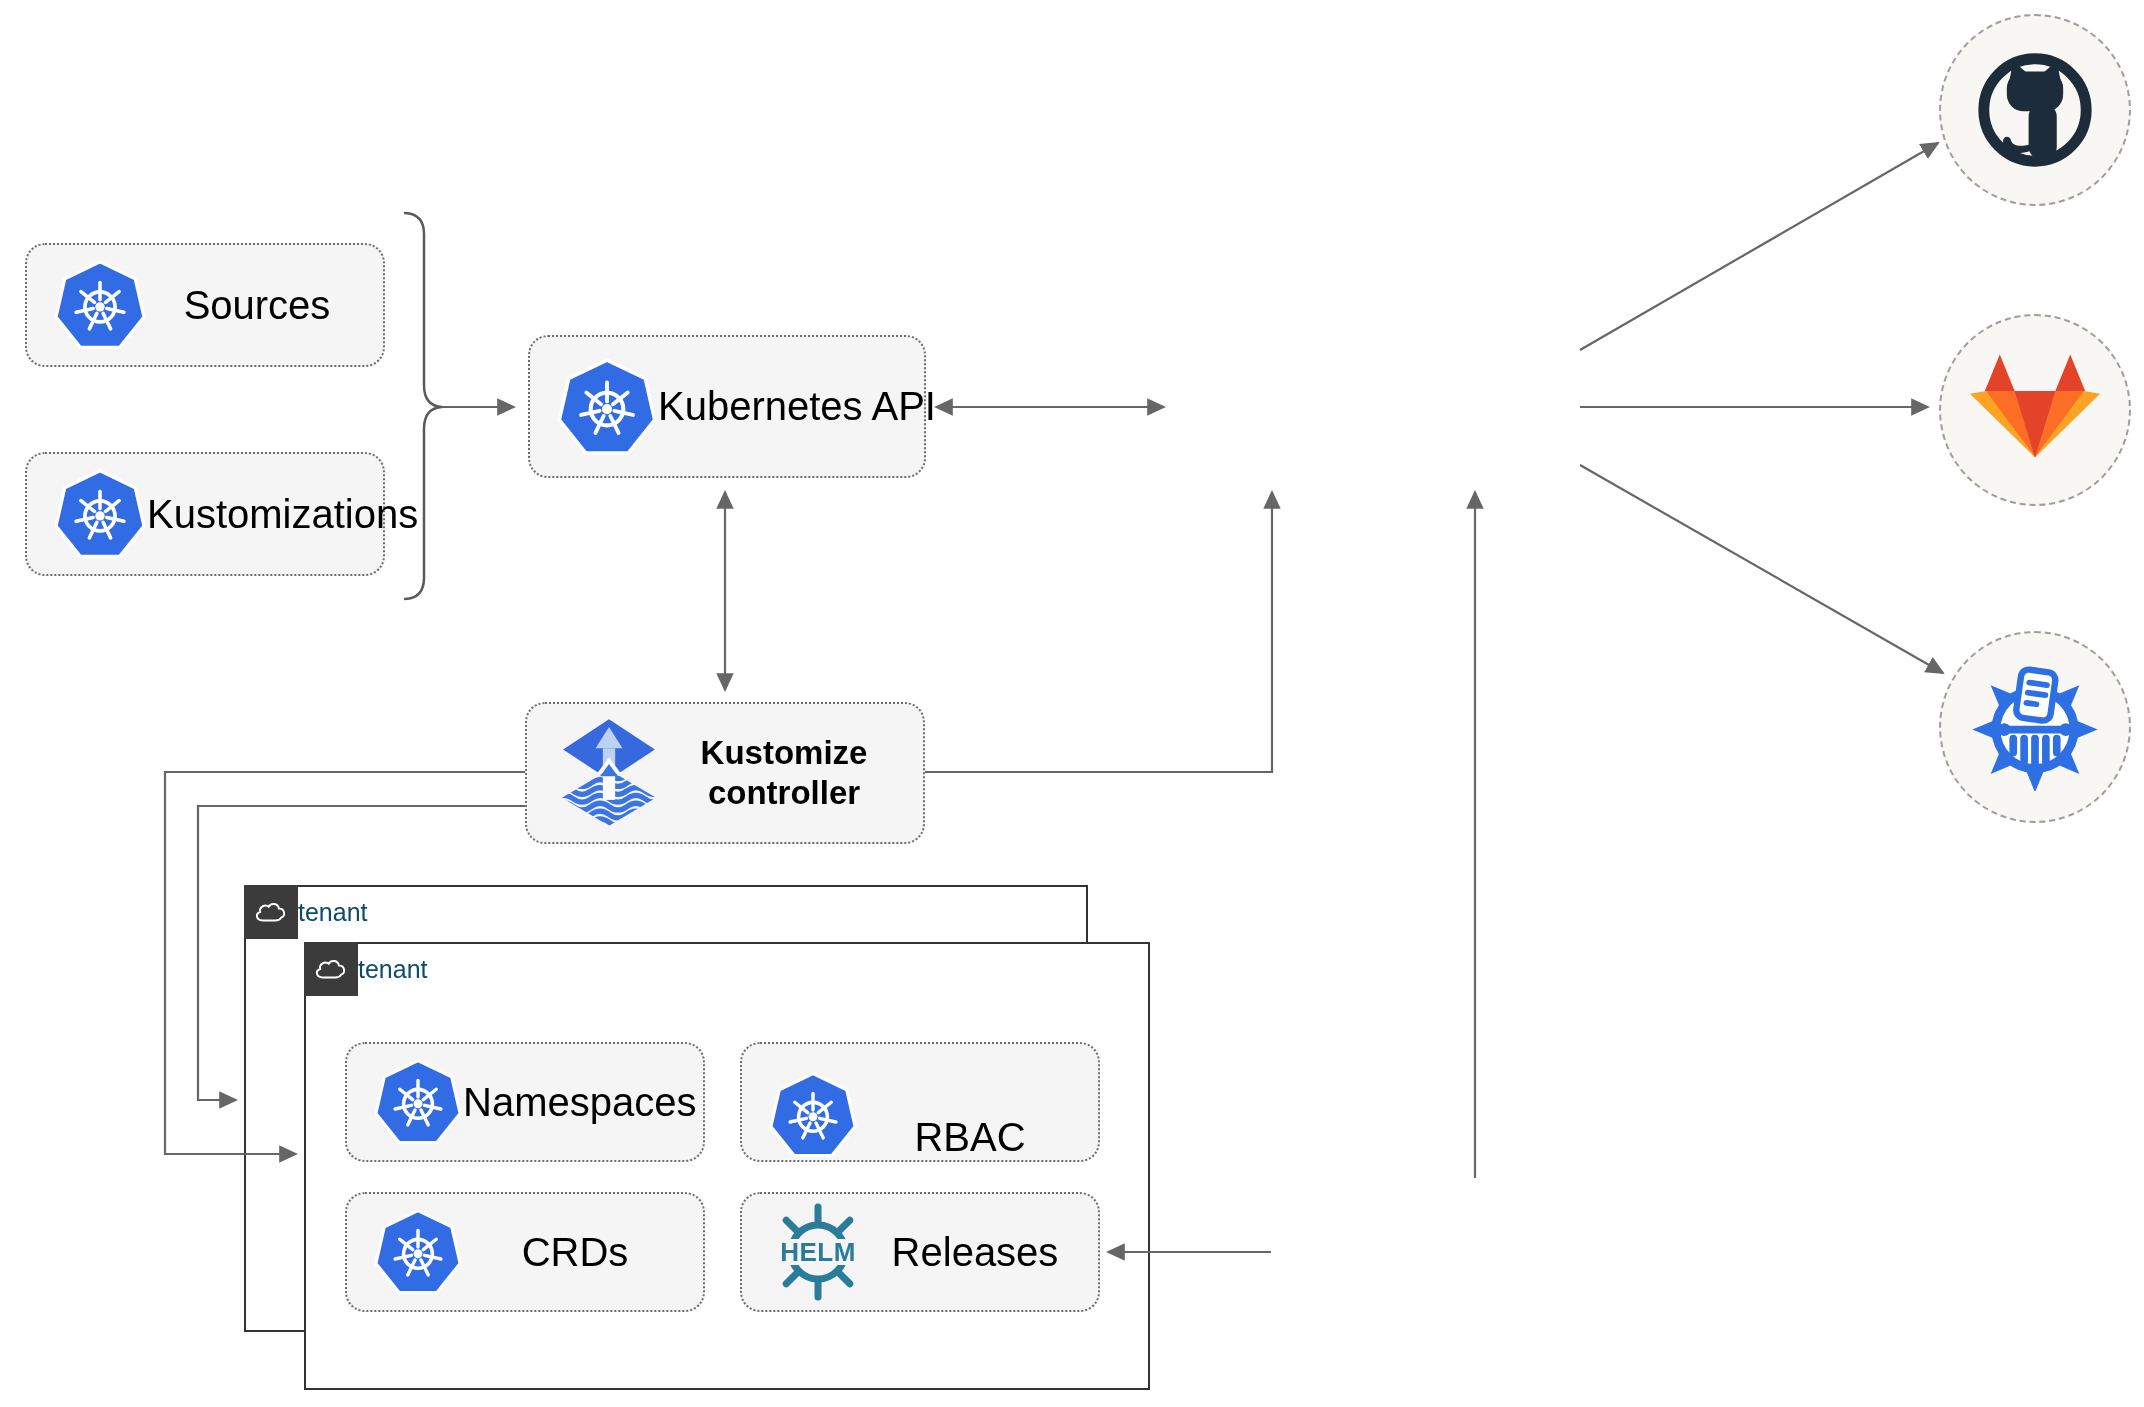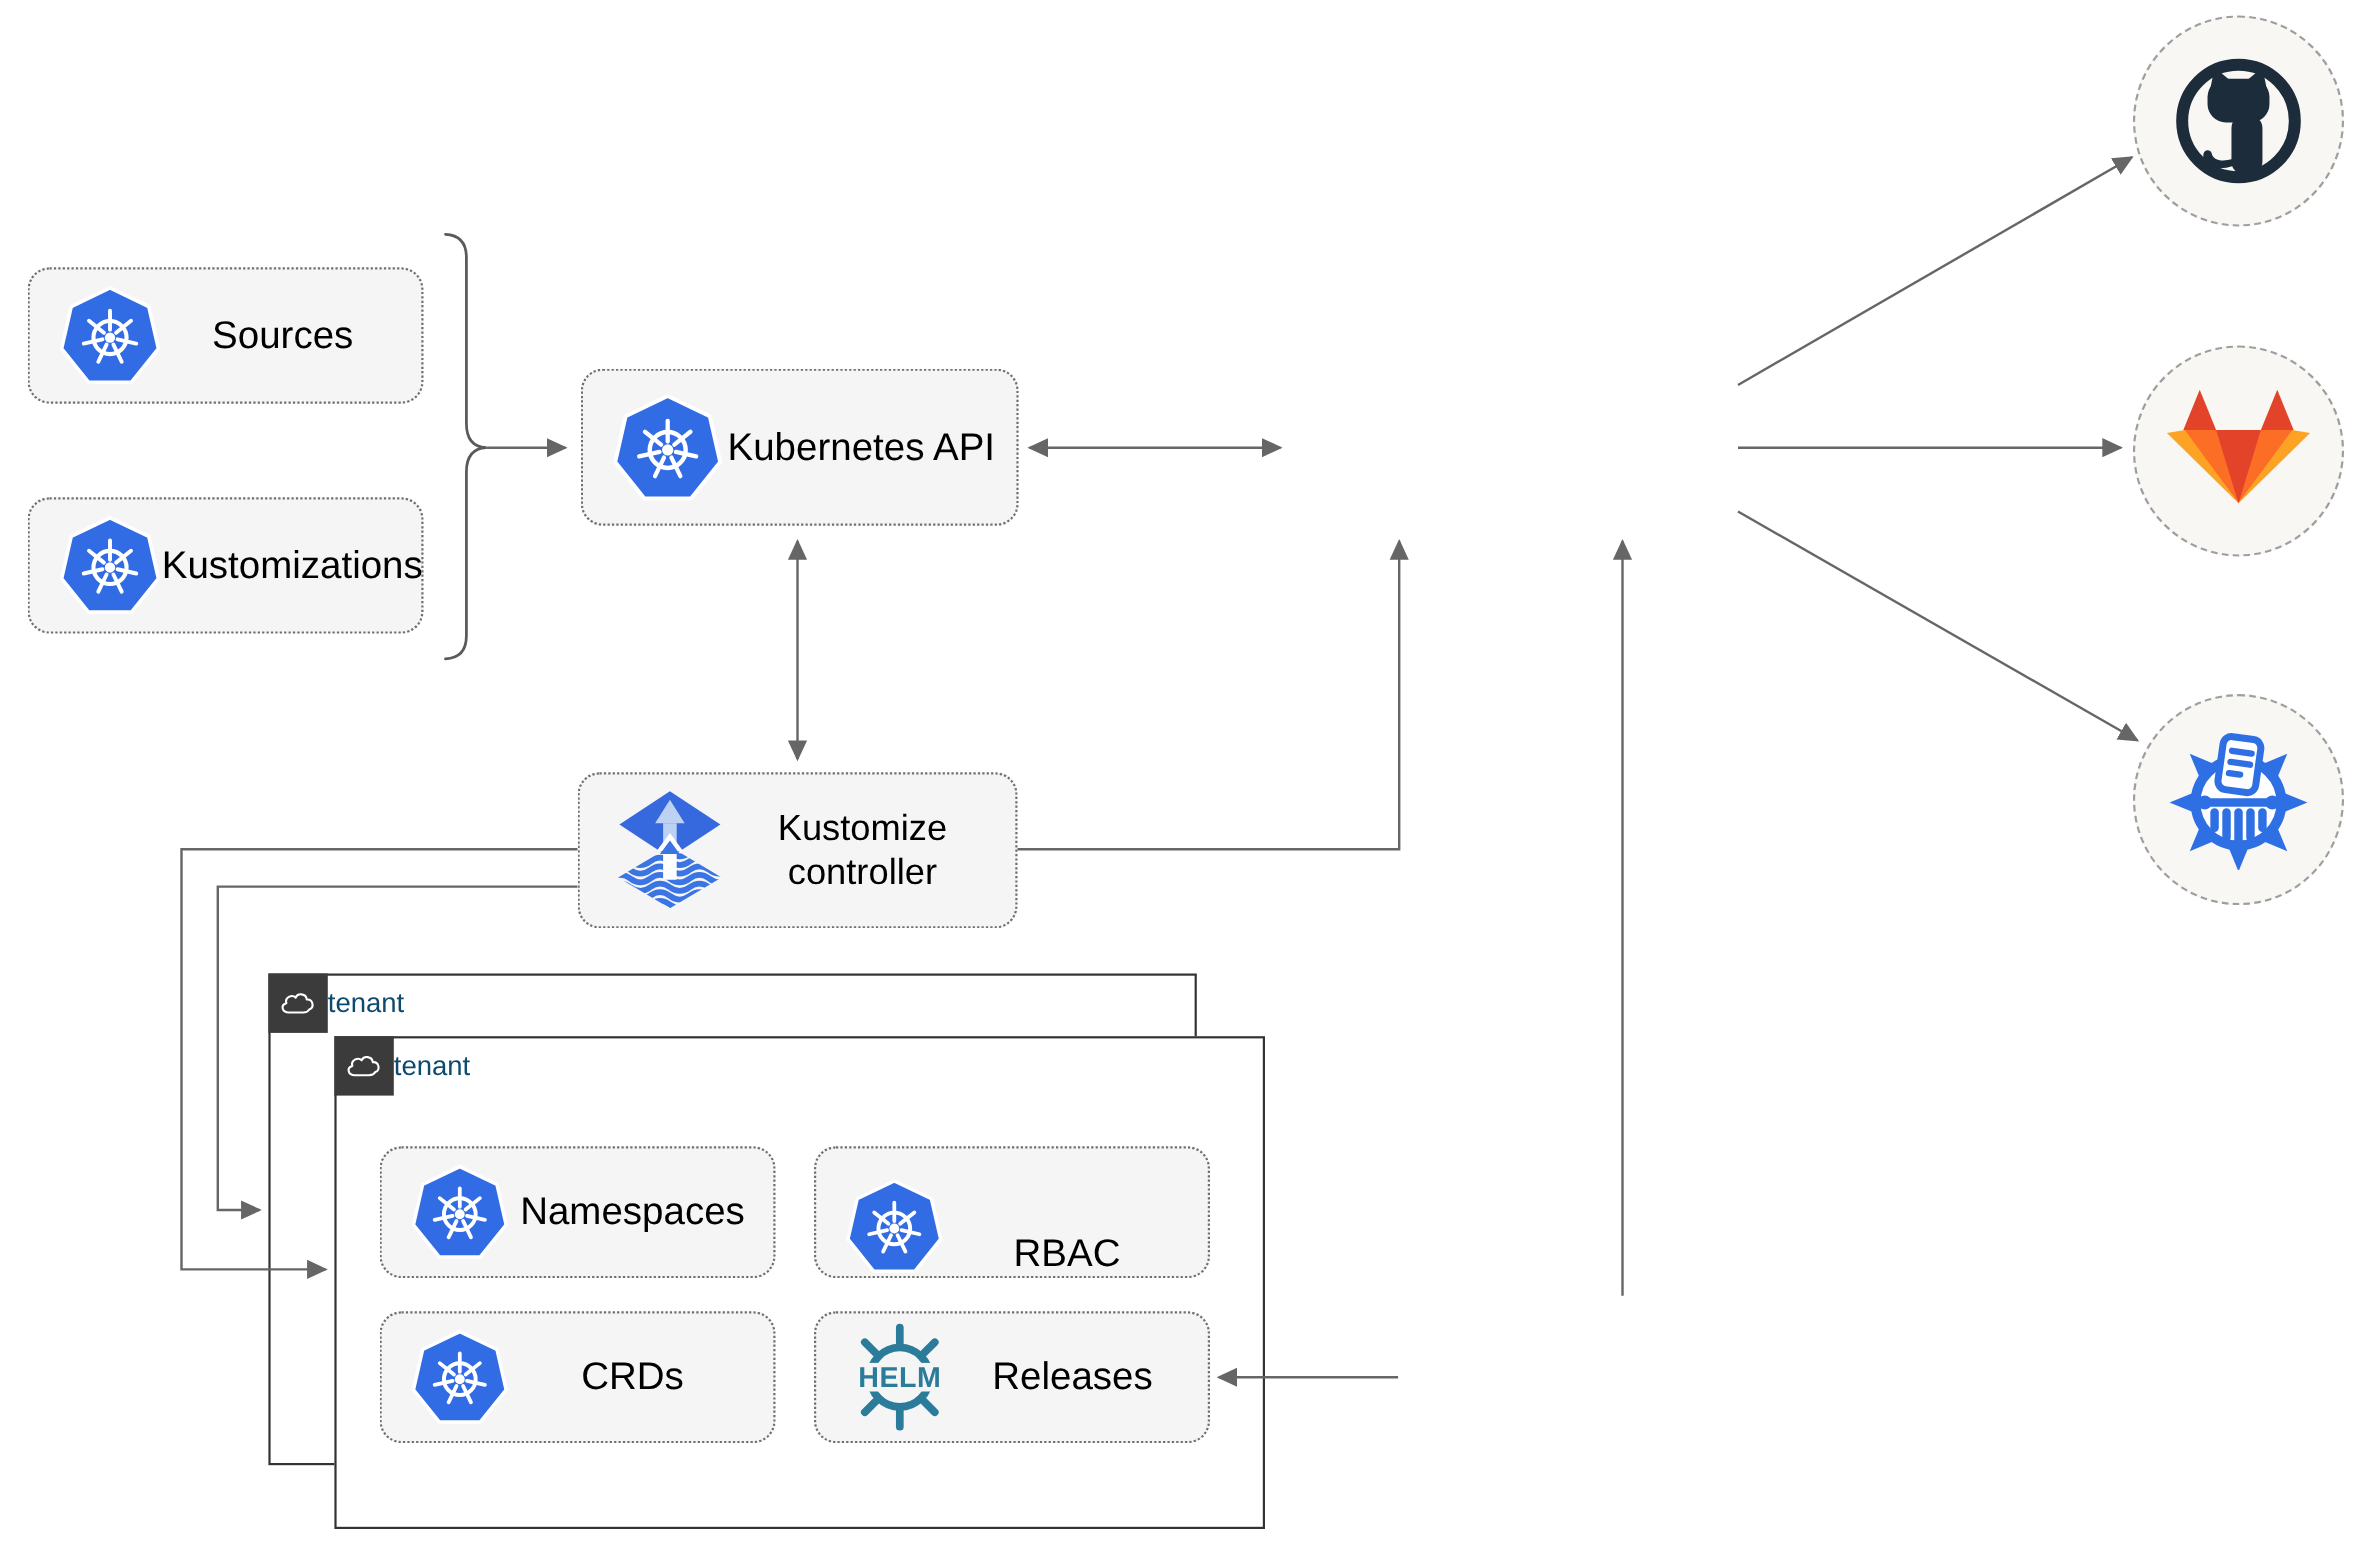--- a/index.html
+++ b/index.html
@@ -8,21 +8,21 @@
   
   .connectors{position:absolute;left:0;top:0;width:2144px;height:1407px;z-index:6;pointer-events:none;}
 
   
   .node{position:absolute;box-sizing:border-box;background:#f5f5f5;border:2px dotted #6e6e6e;
         border-radius:20px;display:flex;align-items:center;z-index:4;}
   .node .icon{flex:0 0 auto;margin-left:26px;}
   .icon-k8s{width:94px;height:94px;}
   .icon-flux{width:112px;height:112px;}
   .icon-helm{width:100px;height:100px;}
-  .node .label{flex:1 1 auto;text-align:center;font-size:35px;color:#000;padding-right:16px;white-space:nowrap;}
+  .node .label{flex:1 1 auto;text-align:center;font-size:40px;color:#000;padding-right:16px;white-space:nowrap;}
   .node.two-line .label{white-space:normal;font-size:33px;line-height:1.22;padding-right:20px;}
 
   
   .tenant{position:absolute;box-sizing:border-box;background:#ffffff;border:2px solid #333333;}
   .tenant-back{z-index:2;}
   .tenant-front{z-index:3;}
   .tenant-tag{position:absolute;top:-2px;left:-2px;width:54px;height:54px;background:#3b3b3b;
               display:flex;align-items:center;justify-content:center;}
   .tenant-tag svg{width:36px;height:30px;}
   .tenant-name{position:absolute;top:-2px;left:52px;height:54px;line-height:54px;font-size:25px;color:#0c4a6e;}
@@ -167,21 +167,21 @@
   </div>
 
   <div class="node" style="left:25px;top:452px;width:360px;height:124px;">
     <svg class="icon icon-k8s" viewBox="0 0 100 100">
         <use href="#sym-k8s"></use>
       </svg>
     <div class="label">Kustomizations</div>
   </div>
 
 
-  <div class="node two-line" style="left:525px;top:702px;width:400px;height:142px;">
+  <div class="node two-line" style="left:525px;top:702px;width:400px;height:142px;font-weight:bold;">
     <svg class="icon icon-flux" viewBox="0 0 100 100">
         <use href="#sym-flux"></use>
       </svg>
     <div class="label">Kustomize controller</div>
   </div>
 
 
   <div class="node" style="left:345px;top:1042px;width:360px;height:120px;">
     <svg class="icon icon-k8s" viewBox="0 0 100 100" style="width:90px;height:90px;">
         <use href="#sym-k8s"></use>

